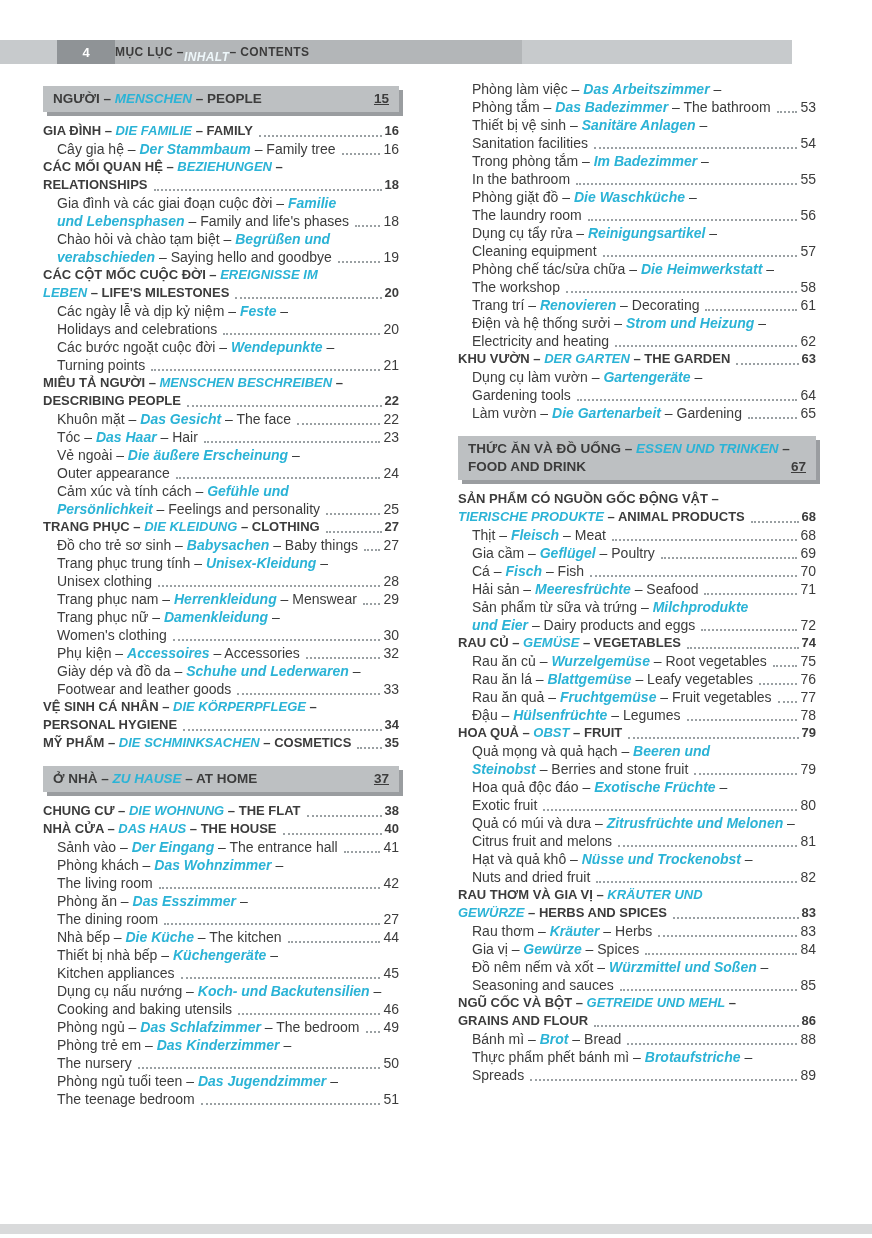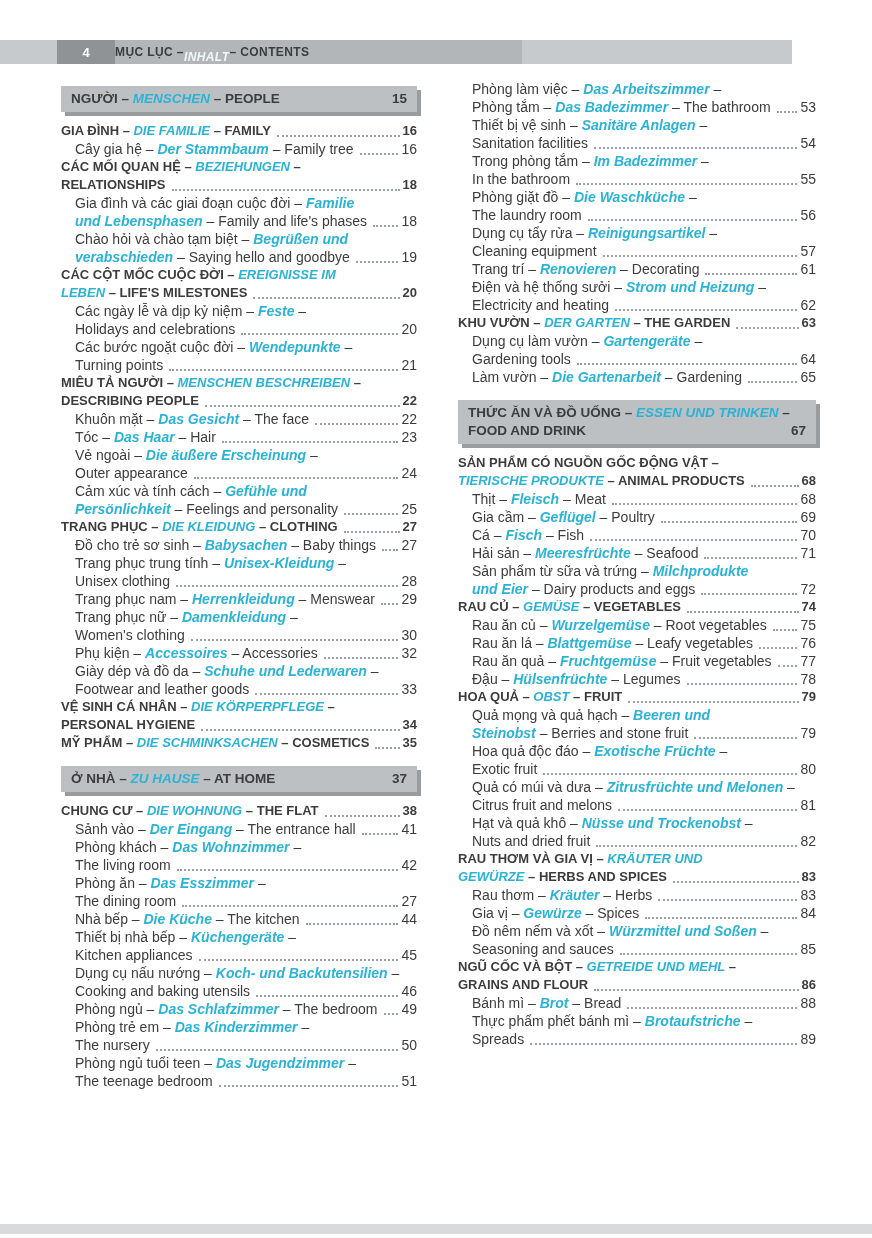--- a/index.html
+++ b/index.html
@@ -24,34 +24,34 @@
   }
   .header-title{
     position:absolute;left:115px;top:0;width:407px;height:24px;
     background:#b3b6b8;color:#f4f5f5;
     font-size:12px;font-weight:bold;letter-spacing:.4px;
     display:flex;align-items:center;padding-left:0;box-sizing:border-box;
   }
   .header-title .de{color:#eef7fa;margin-top:9px;}
   
   .col{position:absolute;}
-  #col1{left:61px;top:86px;width:356px;}
+  #col1{left:43px;top:86px;width:356px;}
   #col2{left:458px;top:80px;width:358px;}
   .block{margin:0;}
   .block:first-child{margin-top:0 !important;}
   
   .bar{
     background:var(--bar-bg,#bdc0c2);
     box-shadow:4px 4px 0 var(--bar-shadow,#9a9da0);
     padding:4px 10px;
     margin:14px 0 10px 0;
     font-size:13.5px;font-weight:bold;
   }
   .bar .line{line-height:18px;}
-  .bar .pg{font-weight:bold;}
+  .bar .pg{font-weight:bold;text-decoration:underline;}
   
   .chapter{
     font-size:13px;font-weight:bold;
   }
   .chapter .pg{font-weight:bold;}
   
   .item{
     padding-left:14px;
     font-size:14px;
   }
@@ -299,20 +299,27 @@
           <span class="pg">37</span>
         </div>
       </div>
       <div class="block chapter">
         <div class="line">
           <span class="txt"><span class="vi">CHUNG CƯ – </span><span class="de">DIE WOHNUNG</span><span class="vi"> – THE FLAT</span></span>
           <span class="dots"></span>
           <span class="pg">38</span>
         </div>
       </div>
+      <div class="block chapter">
+        <div class="line">
+          <span class="txt"><span class="vi">NHÀ CỬA – </span><span class="de">DAS HAUS</span><span class="vi"> – THE HOUSE</span></span>
+          <span class="dots"></span>
+          <span class="pg">40</span>
+        </div>
+      </div>
       <div class="block item">
         <div class="line">
           <span class="txt"><span class="vi">Sảnh vào – </span><span class="de">Der Eingang</span><span class="vi"> – The entrance hall</span></span>
           <span class="dots"></span>
           <span class="pg">41</span>
         </div>
       </div>
       <div class="block item">
         <div class="line">
           <span class="txt"><span class="vi">Phòng khách – </span><span class="de">Das Wohnzimmer</span><span class="vi"> –</span></span>
@@ -432,20 +439,30 @@
         </div>
       </div>
       <div class="block item">
         <div class="line">
           <span class="txt"><span class="vi">Dụng cụ tẩy rửa – </span><span class="de">Reinigungsartikel</span><span class="vi"> –</span></span>
         </div>
         <div class="line">
           <span class="txt"><span class="vi">Cleaning equipment</span></span>
           <span class="dots"></span>
           <span class="pg">57</span>
+        </div>
+      </div>
+      <div class="block item">
+        <div class="line">
+          <span class="txt"><span class="vi">Phòng chế tác/sửa chữa – </span><span class="de">Die Heimwerkstatt</span><span class="vi"> –</span></span>
+        </div>
+        <div class="line">
+          <span class="txt"><span class="vi">The workshop</span></span>
+          <span class="dots"></span>
+          <span class="pg">58</span>
         </div>
       </div>
       <div class="block item">
         <div class="line">
           <span class="txt"><span class="vi">Trang trí – </span><span class="de">Renovieren</span><span class="vi"> – Decorating</span></span>
           <span class="dots"></span>
           <span class="pg">61</span>
         </div>
       </div>
       <div class="block item">

